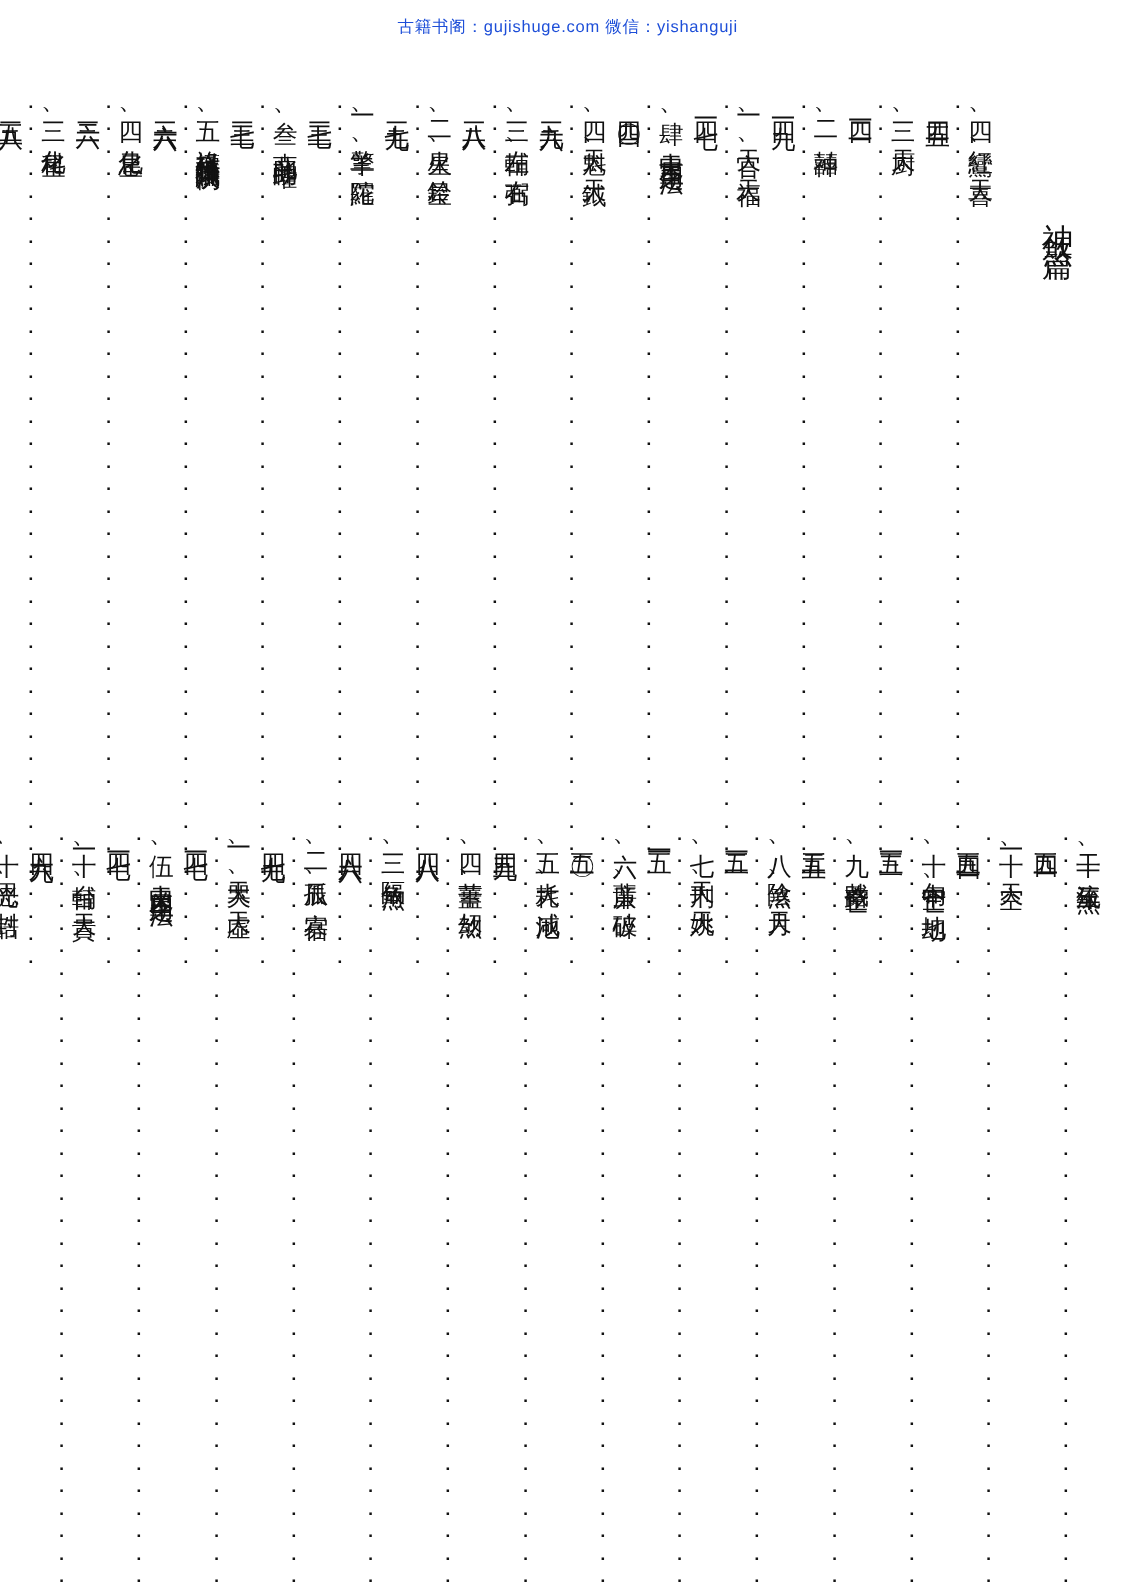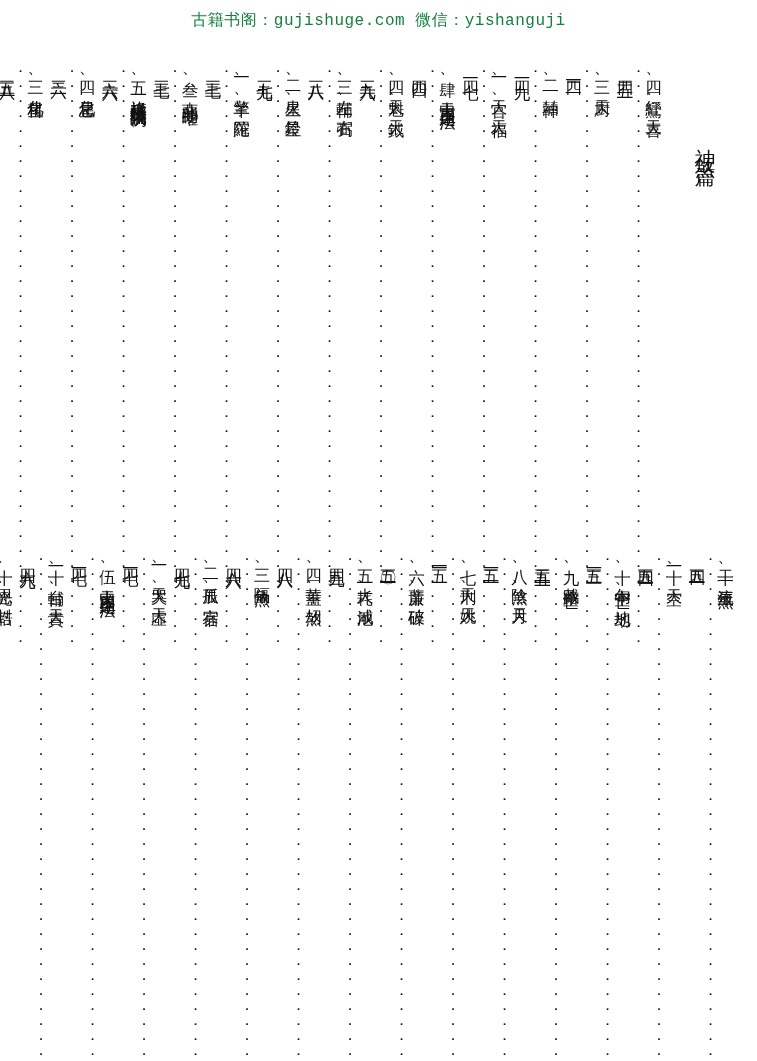--- a/index.html
+++ b/index.html
@@ -16,24 +16,24 @@
     overflow: hidden;
   }
 
   
   .watermark {
     position: absolute;
     top: 10px;
     left: 0;
     width: 100%;
     text-align: center;
-    font-size: 16px;
+    font-size: 11px;
     letter-spacing: 0.5px;
-    color: #15803d;
-    font-family: Liberation Mono, monospace;
+    color: #1d4ed8;
+    font-family: Liberation Sans, sans-serif;
     white-space: nowrap;
   }
 
   
   .page-title {
     position: absolute;
     top: 132px;
     right: 38px;
     writing-mode: vertical-rl;
     text-orientation: upright;

